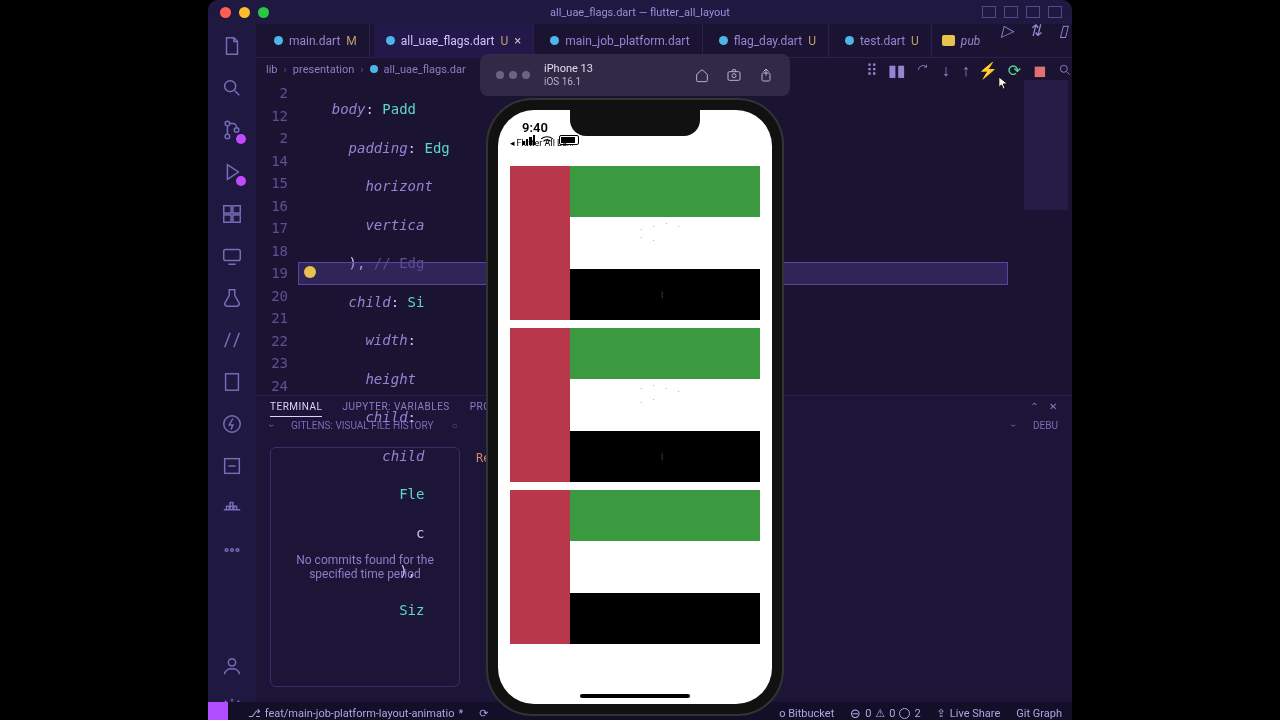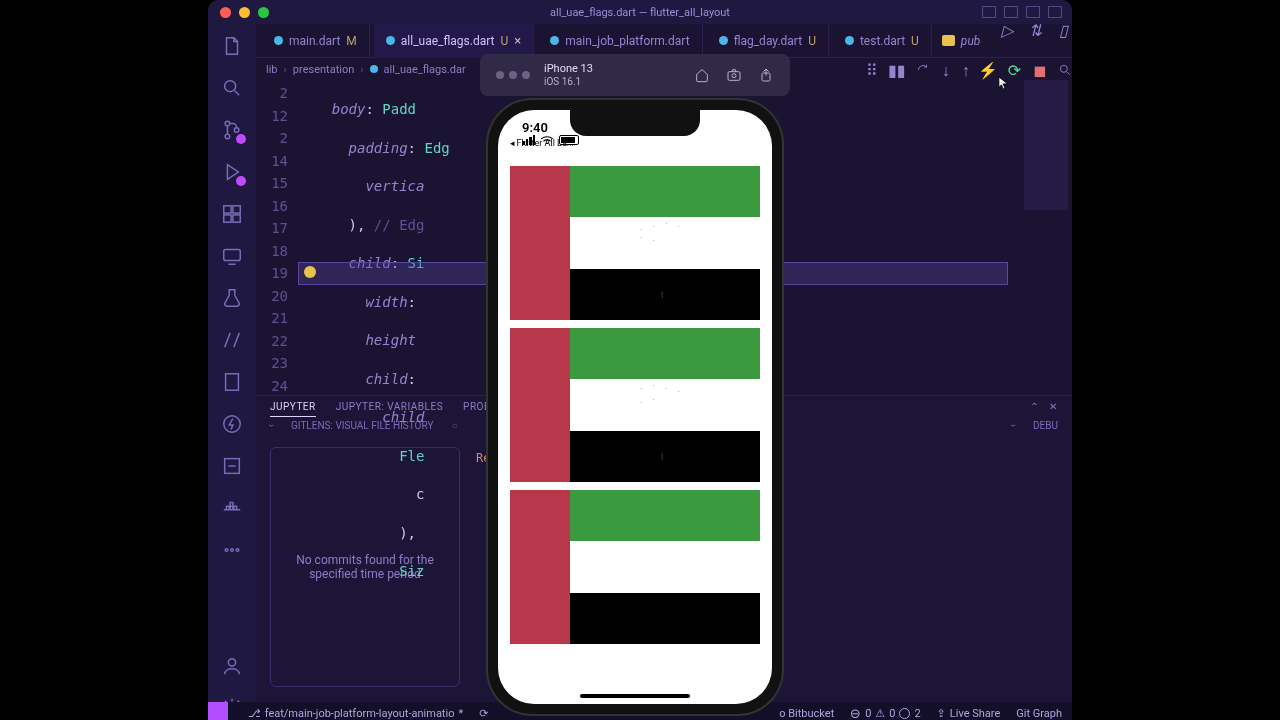--- a/index.html
+++ b/index.html
@@ -373,38 +373,39 @@
             <div>19</div>
             <div>20</div>
             <div>21</div>
             <div>22</div>
             <div>23</div>
             <div>24</div>
         </div>
         <div class="code">
 <div><span class="kw">    body</span>: <span class="cls">Padd</span></div>
 <div>      <span class="kw">padding</span>: <span class="cls">Edg</span></div>
+<div>        <span class="kw">horizont</span></div>
 <div>        <span class="kw">vertica</span>                               ight <span class="op">*</span> 0.1,</div>
 <div>      ), <span class="cmt">// Edg</span></div>
 <div>      <span class="kw">child</span>: <span class="cls">Si</span></div>
 <div>        <span class="kw">width</span>:                                   ,</div>
 <div>        <span class="kw">height</span>                                   ight,</div>
 <div>        <span class="kw">child</span>: </div>
 <div>          <span class="kw">child</span></div>
 <div>            <span class="cls">Fle</span></div>
 <div>              c</div>
 <div>            ),</div>
 <div>            <span class="cls">Siz</span></div>
         </div>
         <div class="minimap"></div>
       </div>
 
       <div class="panel">
         <div class="panel-tabs">
-          <span class="pt active">JUPYTER</span>
+          <span class="pt active">TERMINAL</span>
           <span class="pt">JUPYTER: VARIABLES</span>
           <span class="pt">PROB</span>
           <div class="right">
             <span>⌃</span>
             <span>✕</span>
           </div>
         </div>
         <div class="panel-sub">
           <span style="transform:rotate(90deg);display:inline-block">›</span>
           <span>GITLENS: VISUAL FILE HISTORY</span>

